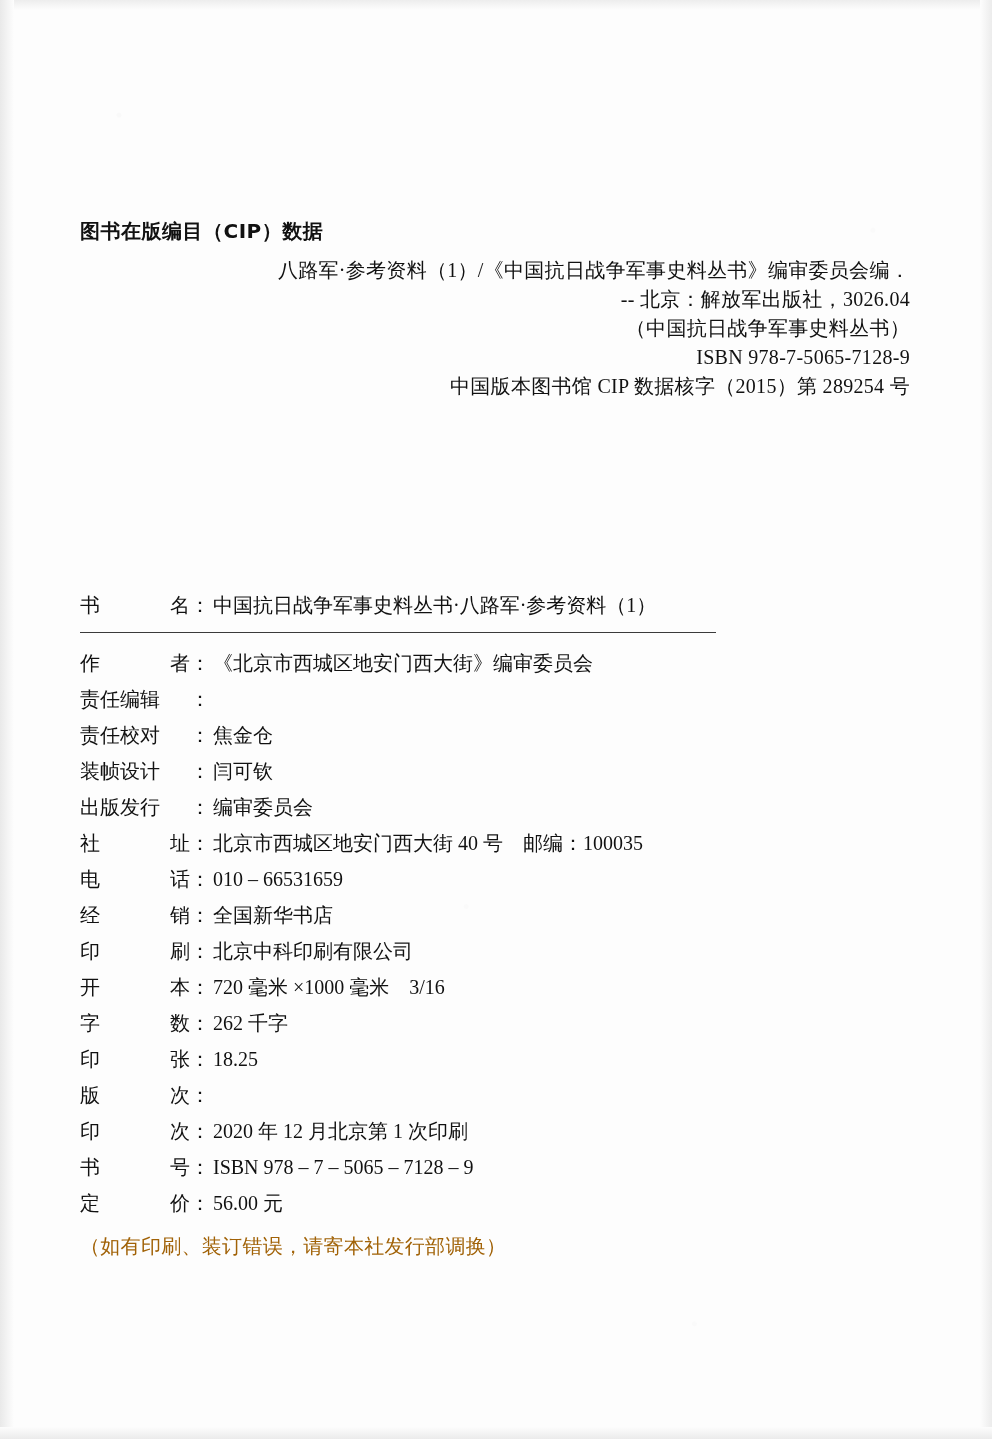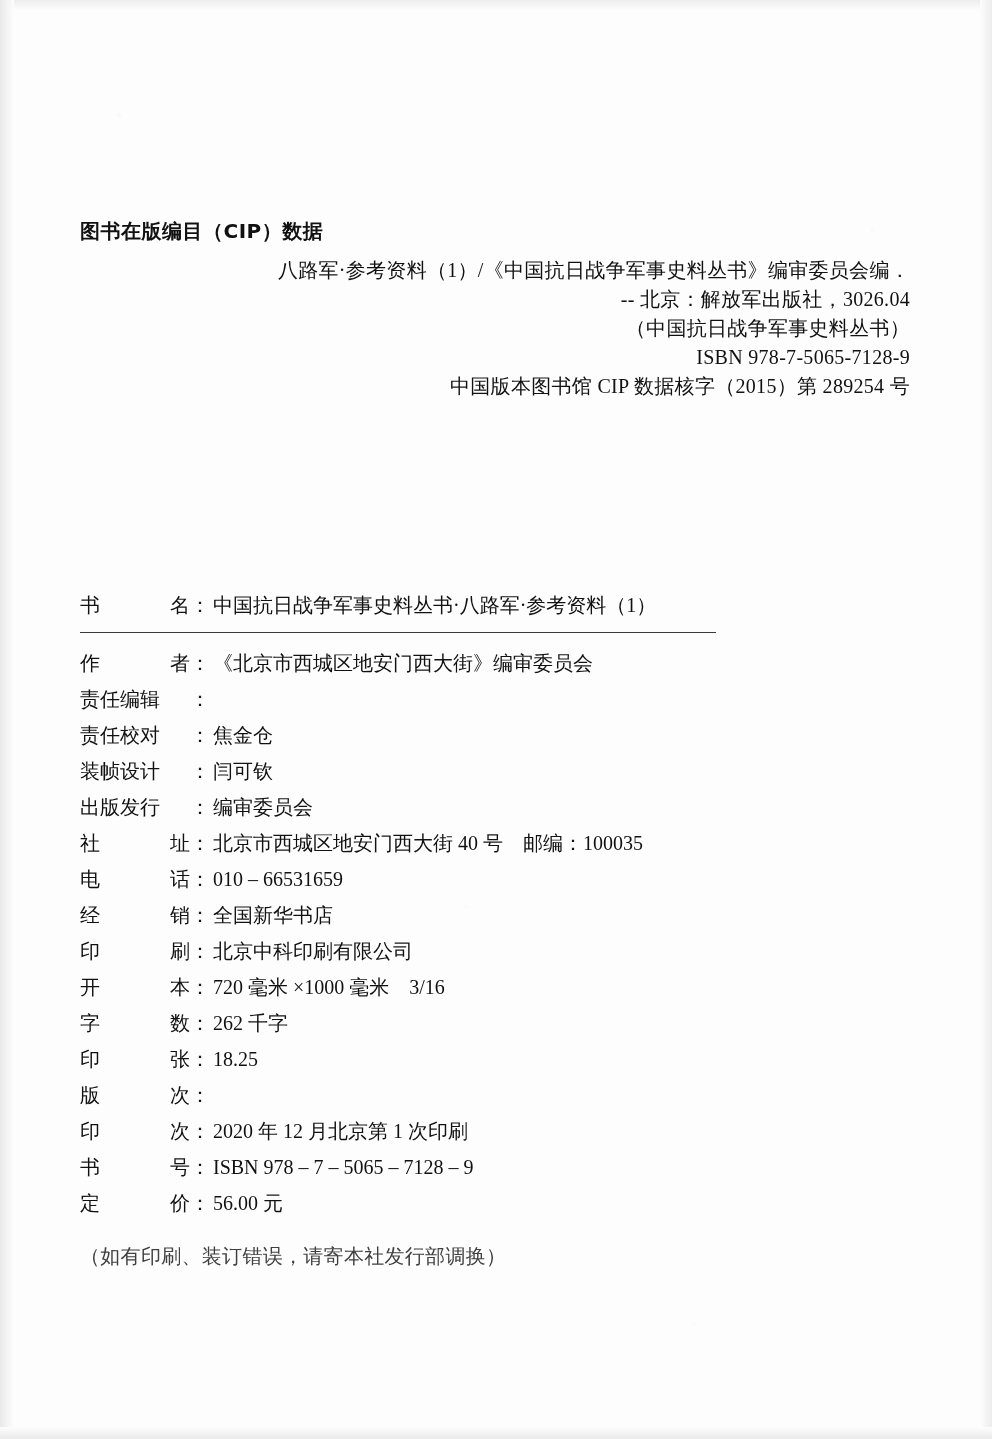--- a/index.html
+++ b/index.html
@@ -119,23 +119,23 @@
   .title-row {
     font-size: 20px;
   }
   .rule {
     width: 636px;
     height: 1px;
     background: #3b3b3b;
     margin: 9px 0 12px 0;
   }
   .footer-note {
-    margin-top: 22px;
-    font-size: 20px;
-    color: #404040;
+    margin-top: 12px;
+    font-size: 20px;
+    color: #a16207;
     letter-spacing: 0.3px;
   }
 </style>
 </head>
 <body>
 
 <div class="page">
   <div class="edge-top"></div>
   <div class="edge-left"></div>
   <div class="edge-right"></div>

